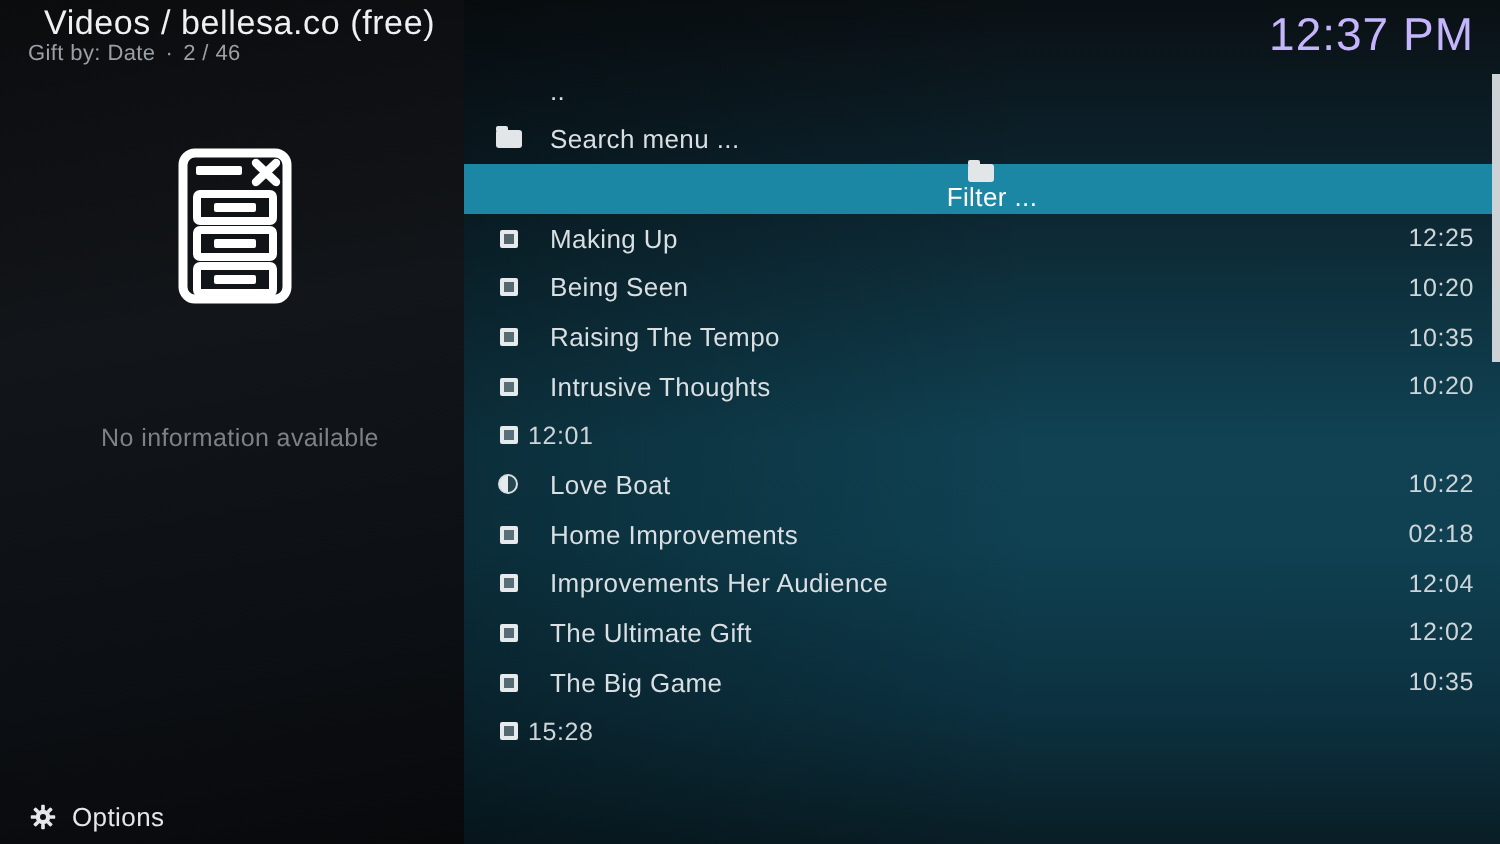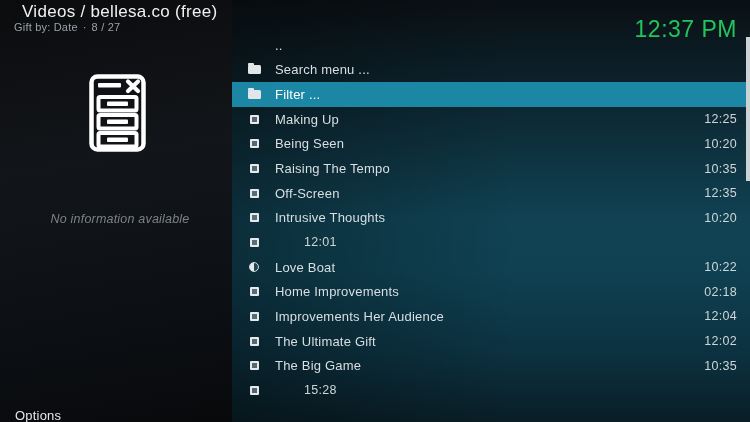--- a/index.html
+++ b/index.html
@@ -25,47 +25,47 @@
   .title {
     position:absolute; left:14px; top:2px;
     font-size:17px; color:#eef1f2; letter-spacing:.3px; white-space:nowrap;margin-left:8px;
   }
   .sort-row {
     position:absolute; left:14px; top:21px;
     font-size:11px; color:#9aa1a6; letter-spacing:.2px; white-space:nowrap;
   }
   .sort-row .sep { margin:0 5px; }
   .clock {
-    position:absolute; right:13px; top:16px;
-    font-size:23px; color:#22c55e; letter-spacing:.5px;
+    position:absolute; right:13px; top:4px;
+    font-size:23px; color:#c4b5fd; letter-spacing:.5px;
   }
   
   .list { position:absolute; left:232px; top:33px; right:0; bottom:0; display:flex; flex-direction:column; }
   .row { flex:0 0 24.65px; display:flex; align-items:center; padding:0 13px 0 12px; }
-  .row.selected { background:var(--highlight,#1b87a5); }
+  .row.selected { background:var(--highlight,#1b87a5);flex-direction:column; }
   .cellicon { width:20px; display:flex; justify-content:center; align-items:center; }
   .label { margin-left:11px; font-size:13px; color:#d9dfe2; letter-spacing:.2px; flex:1; white-space:nowrap; overflow:hidden; }
   .row.selected .label { color:#ffffff; }
-  .time { font-size:12.5px; color:#ced5d8; letter-spacing:.3px;margin-left:40px; }
+  .time { font-size:12.5px; color:#ced5d8; letter-spacing:.3px; }
   
   .ic-folder { width:13px; height:9px; background:#e2e6e8; border-radius:1.5px; position:relative; }
   .ic-folder::before { content:""; position:absolute; left:0; top:-2px; width:6px; height:3px; border-radius:1px; background:#e2e6e8; }
   .ic-file { width:9px; height:9px; border:2px solid #e6eaec; background:rgba(230,236,238,.35); border-radius:1px; }
   .ic-half-circle { width:10px; height:10px; border:1px solid #d9dfe2; border-radius:50%;
     background:linear-gradient(90deg,#e6ebed 0 50%, rgba(230,235,237,.12) 50% 100%); }
   
   .scroll-thumb { position:absolute; right:0; top:37px; width:4px; height:144px; background:var(--scrollbar,#ccd2d5); }
   
   .noinfo-icon { position:absolute; left:89px; top:74px; }
   .no-info {
     position:absolute; left:0; top:212px; width:240px; text-align:center;
-    font-size:12.5px; color:#7c8286; letter-spacing:.2px;font-style:italic;
-  }
-  
-  .options { position:absolute; left:15px; top:400px; height:16px; display:flex; align-items:center; gap:8px; cursor:pointer;flex-direction:column; }
+    font-size:12.5px; color:#7c8286; letter-spacing:.2px;
+  }
+  
+  .options { position:absolute; left:15px; top:400px; height:16px; display:flex; align-items:center; gap:8px; cursor:pointer; }
   .options-label { font-size:13px; color:#e3e7e9; letter-spacing:.2px; }
 </style>
 </head>
 <body>
 
 <div class="screen">
   <div class="left-panel">
     <svg class="noinfo-icon" width="57" height="78" viewBox="0 0 57 78">
       <rect x="2.5" y="2.5" width="52" height="73" rx="6" fill="none" stroke="#ffffff" stroke-width="4.5"></rect>
       <rect x="9" y="9" width="23" height="4.5" rx="1" fill="#ffffff"></rect>
@@ -82,21 +82,21 @@
       </g>
     </svg>
     <div class="no-info">No information available</div>
   </div>
 
   <div class="right-panel"></div>
 
   <div class="header">
     <div class="title">Videos / bellesa.co (free)</div>
     <div class="sort-row">
-      <span>Gift by: Date</span><span class="sep">·</span><span>8 / 27</span>
+      <span>Gift by: Date</span><span class="sep">·</span><span>2 / 46</span>
     </div>
     <div class="clock">12:37 PM</div>
   </div>
 
   <div class="list">
       <div class="row">
       <span class="cellicon"></span>
       <span class="label">..</span>
       <span class="time"></span>
     </div>
@@ -127,27 +127,20 @@
         </span>
       <span class="label">Being Seen</span>
       <span class="time">10:20</span>
     </div>
       <div class="row">
       <span class="cellicon">
           <span class="ic-file"></span>
         </span>
       <span class="label">Raising The Tempo</span>
       <span class="time">10:35</span>
-    </div>
-      <div class="row">
-      <span class="cellicon">
-          <span class="ic-file"></span>
-        </span>
-      <span class="label">Off-Screen</span>
-      <span class="time">12:35</span>
     </div>
       <div class="row">
       <span class="cellicon">
           <span class="ic-file"></span>
         </span>
       <span class="label">Intrusive Thoughts</span>
       <span class="time">10:20</span>
     </div>
       <div class="row">
       <span class="cellicon">

